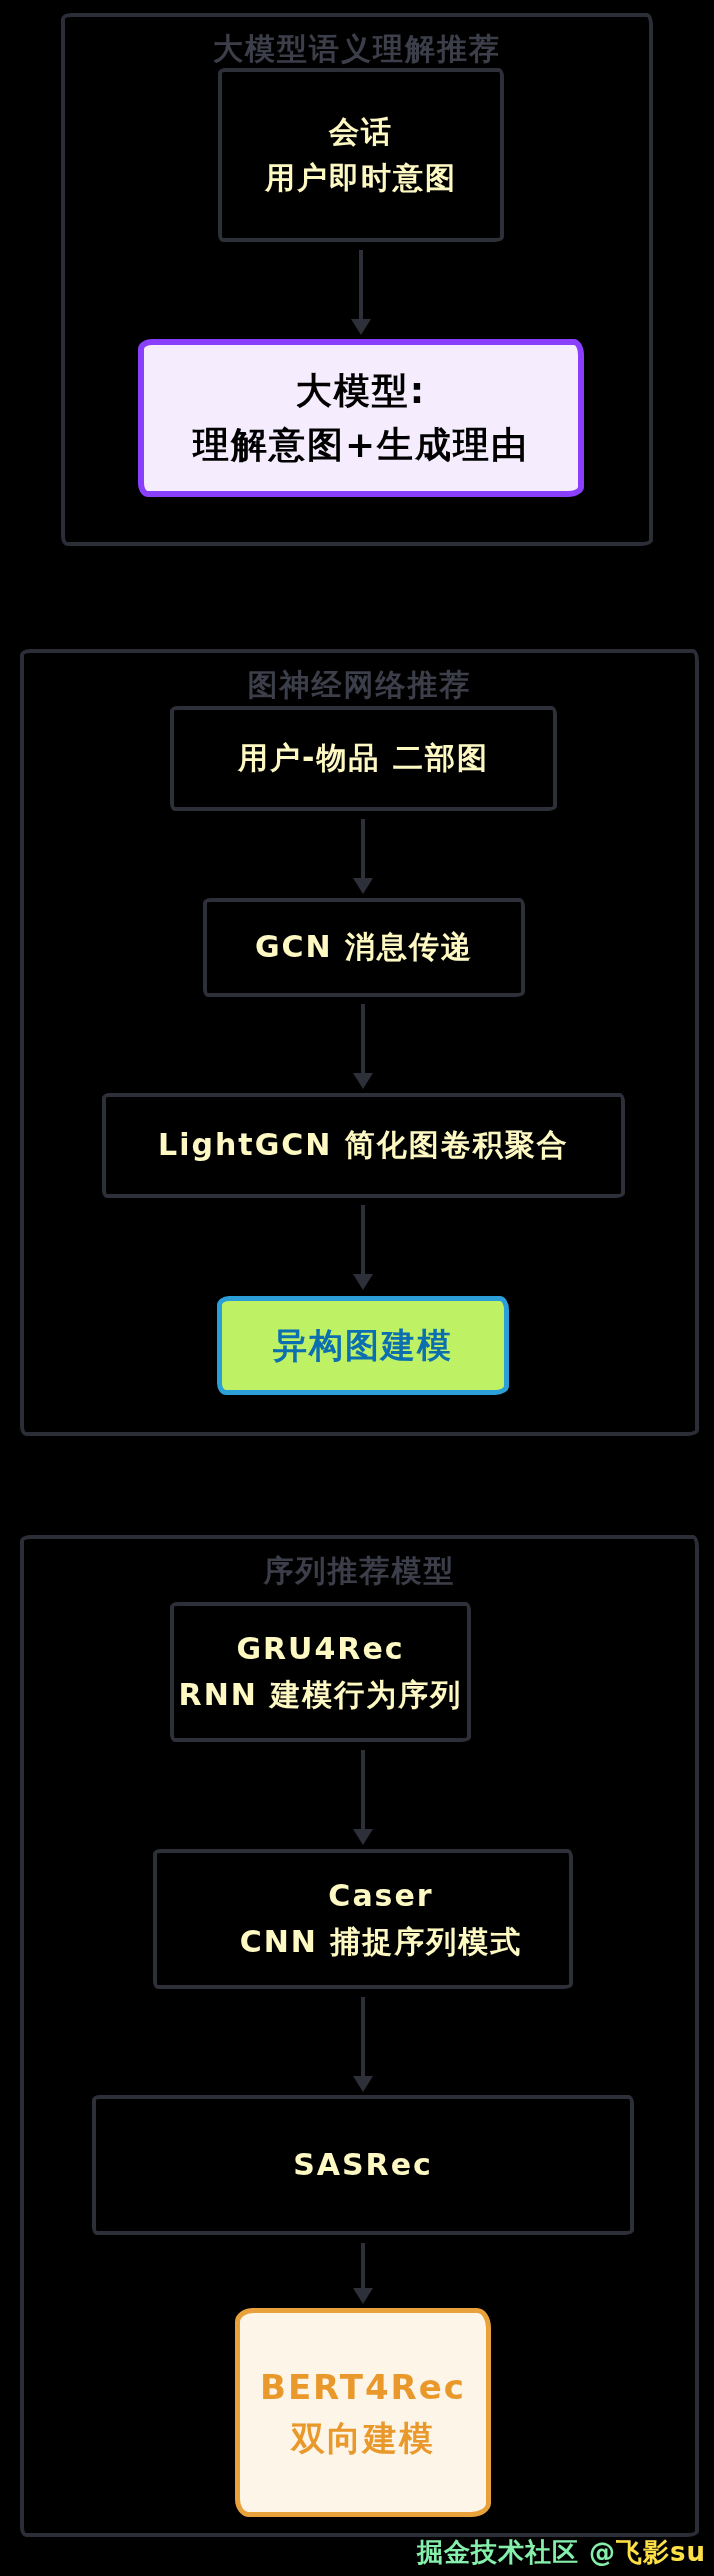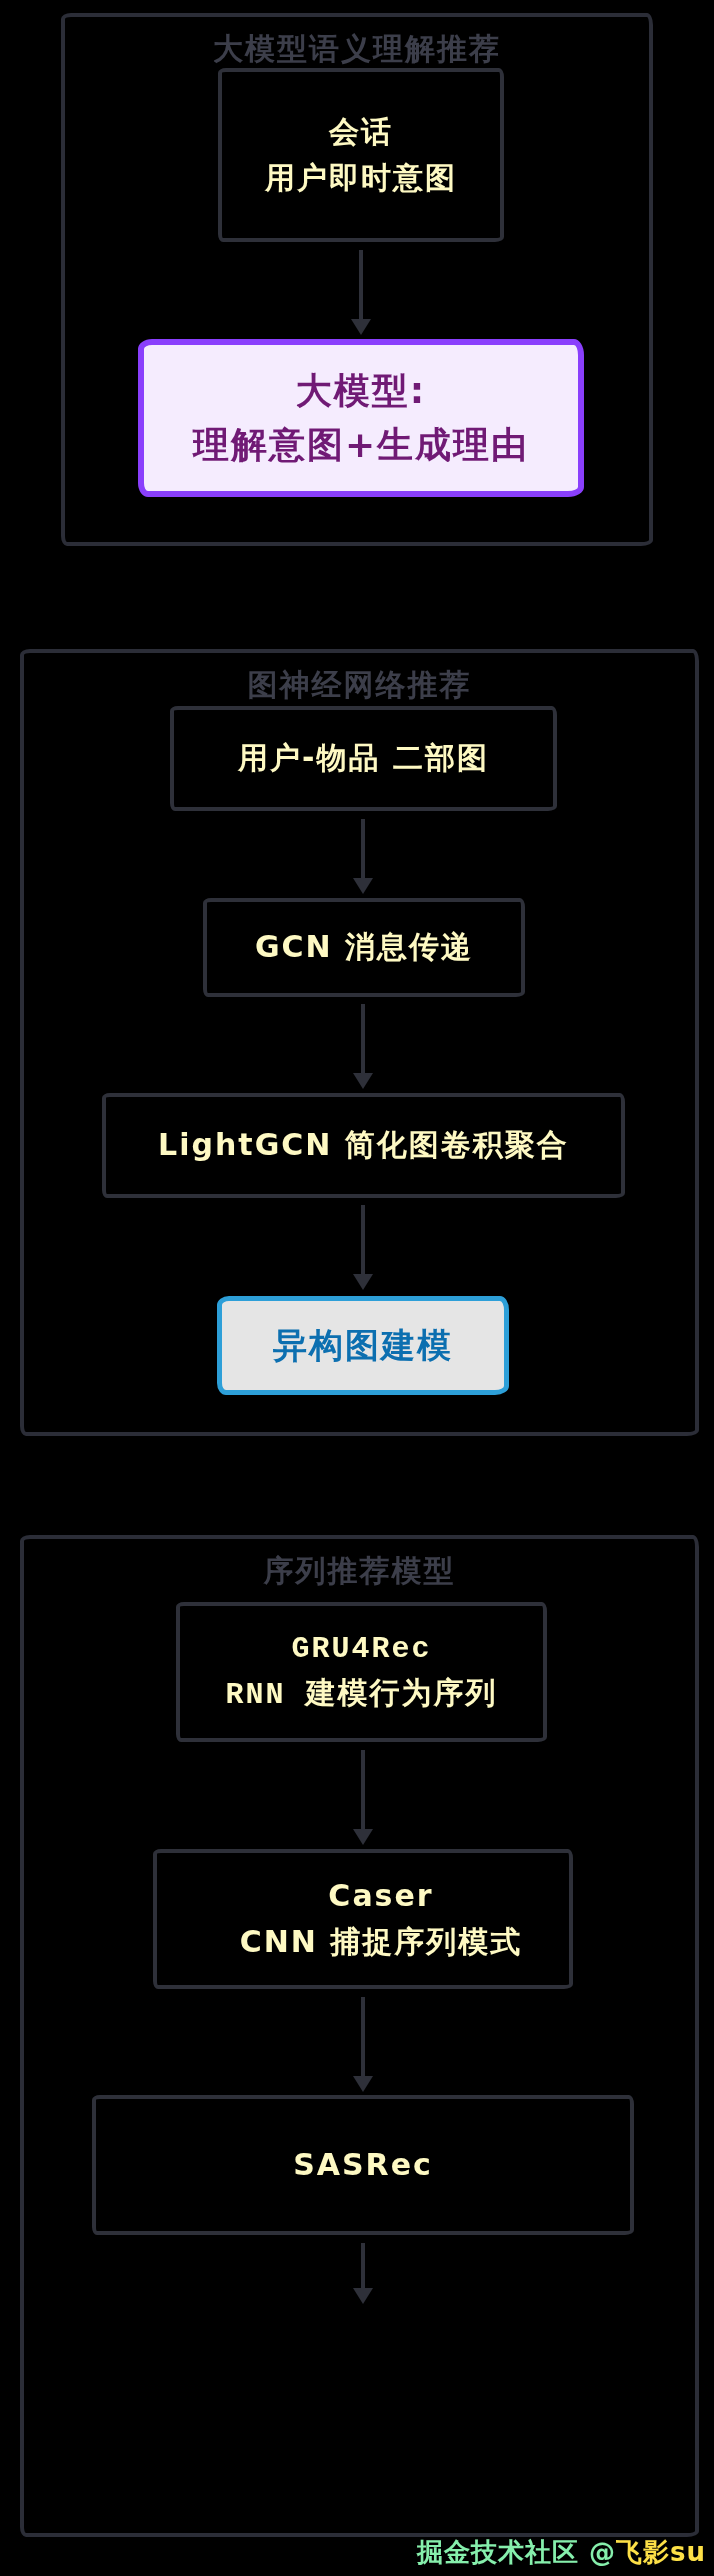--- a/index.html
+++ b/index.html
@@ -75,25 +75,25 @@
     justify-content: center;
     text-align: center;
     font-weight: bold;
     line-height: 1.5;
     letter-spacing: 2px;
   }
   .hl-purple {
     background: #f5ecfe;
     border: 6px solid #8a3ffc;
     border-radius: 14px 10px 16px 10px / 10px 16px 10px 14px;
-    color: #701a75;
+    color: #000000;
     font-size: 36px;
   }
   .hl-blue {
-    background: #e5e5e5;
+    background: #bef264;
     border: 5px solid #2d9fd8;
     border-radius: 12px 9px 14px 9px / 9px 14px 9px 12px;
     color: #0c6fb0;
     font-size: 34px;
   }
   .hl-orange {
     background: #fdf6e8;
     border: 5px solid #e9a23b;
     border-radius: 18px 14px 20px 14px / 14px 20px 14px 18px;
     color: #e9992b;
@@ -153,38 +153,42 @@
   <div class="arrow" style="left:337px; top:552px; height:81px;"></div>
 
   <div class="hl-box hl-blue" style="left:193px; top:643px; width:292px; height:99px;">
     <span>异构图建模</span>
   </div>
 </div>
 
 <div class="outer-box" style="left:20px; top:1535px; width:679px; height:1002px;">
   <div class="section-title">序列推荐模型</div>
 
-  <div class="dark-box" style="left:152px; top:63px; width:371px; height:140px;font-family:Liberation Mono, monospace;">
+  <div class="dark-box" style="left:146px; top:63px; width:301px; height:140px;">
     <span>GRU4Rec</span>
     <span>RNN 建模行为序列</span>
   </div>
 
   <div class="arrow" style="left:337px; top:211px; height:91px;"></div>
 
   <div class="dark-box" style="left:129px; top:310px; width:420px; height:140px;padding-left:36px;">
     <span>Caser</span>
     <span>CNN 捕捉序列模式</span>
   </div>
 
   <div class="arrow" style="left:337px; top:458px; height:91px;"></div>
 
   <div class="dark-box" style="left:68px; top:556px; width:542px; height:140px;">
     <span>SASRec</span>
   </div>
 
   <div class="arrow" style="left:337px; top:704px; height:57px;"></div>
 
+  <div class="hl-box hl-orange" style="left:211px; top:769px; width:256px; height:209px;">
+    <span>BERT4Rec</span>
+    <span>双向建模</span>
+  </div>
 </div>
 
 <div class="watermark">
   <span class="wm-prefix">掘金技术社区 @</span><span class="wm-author">飞影su</span>
 </div>
 
 
 </body></html>

